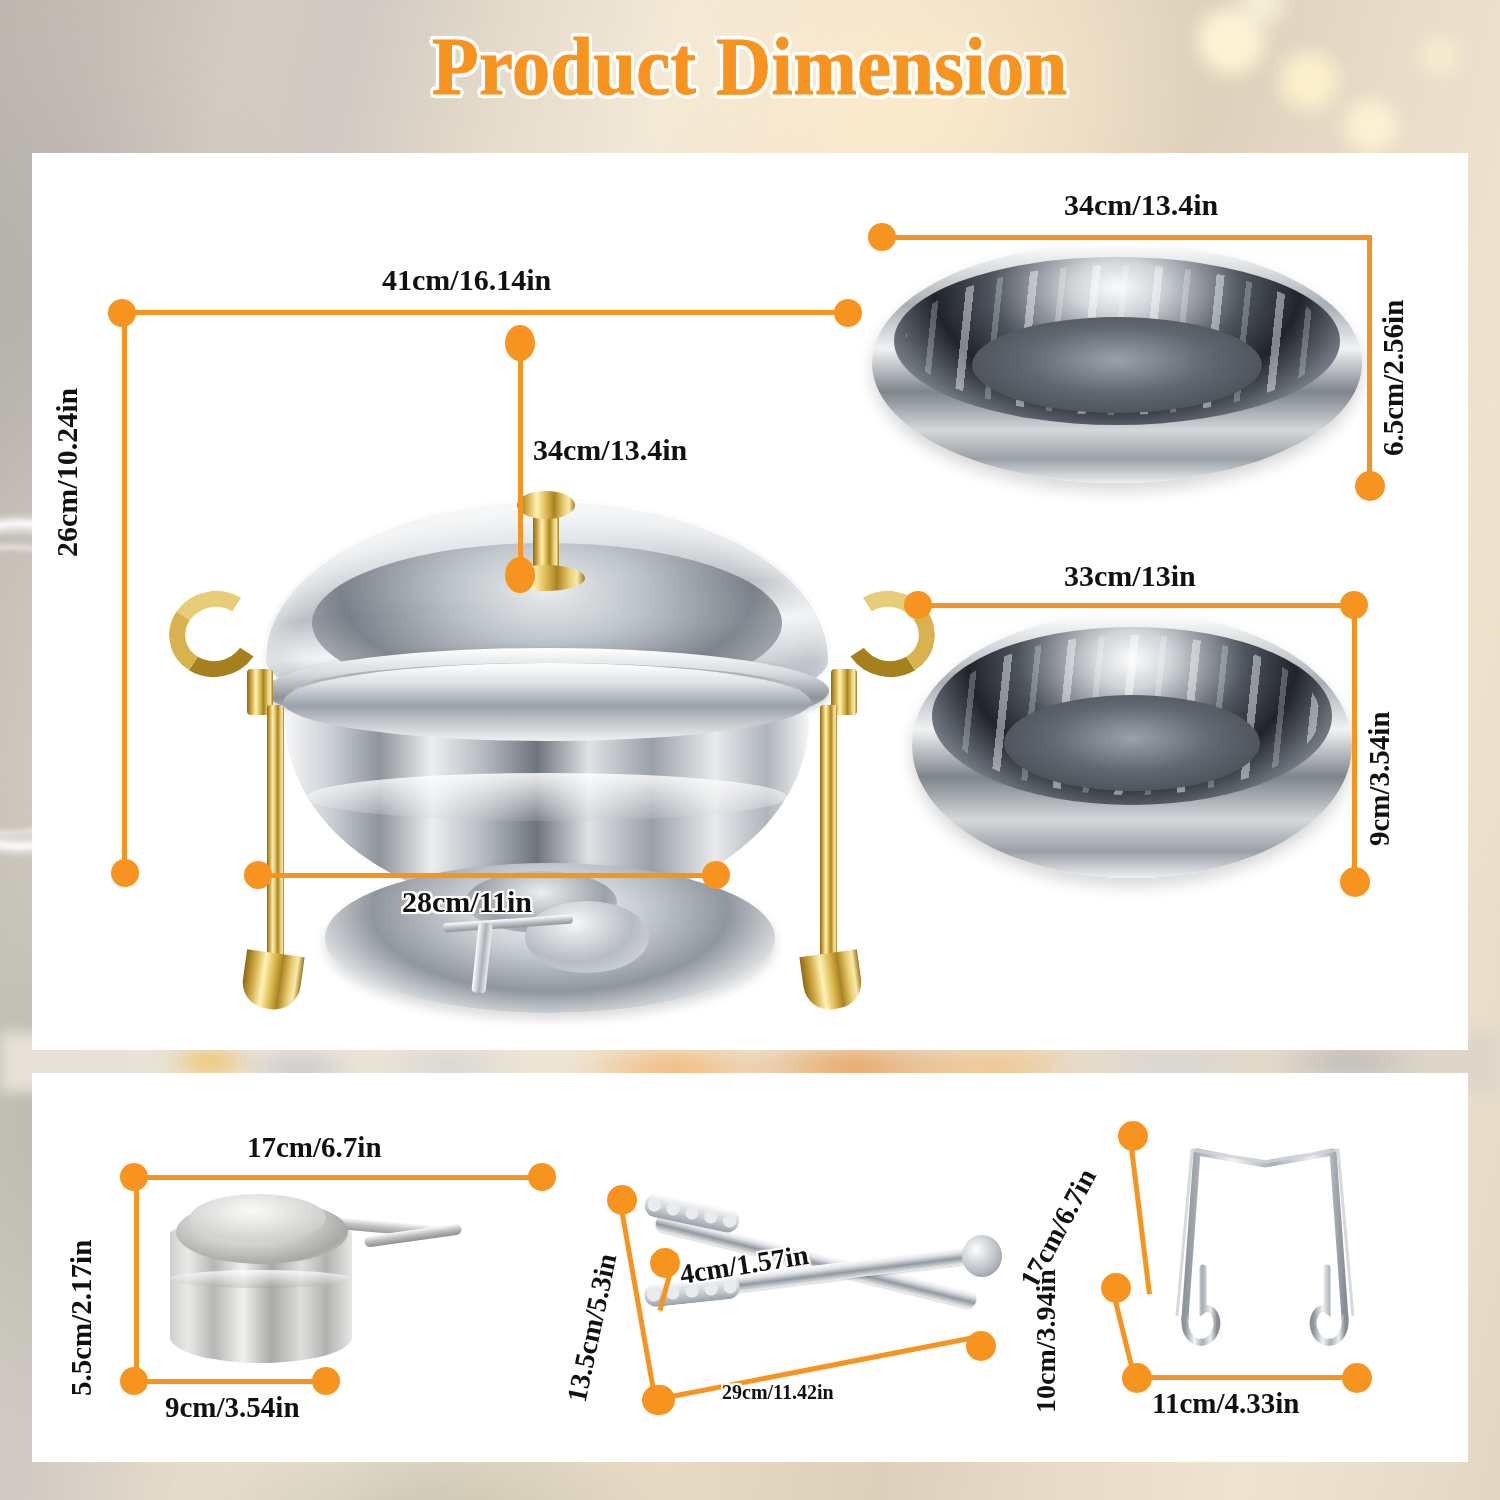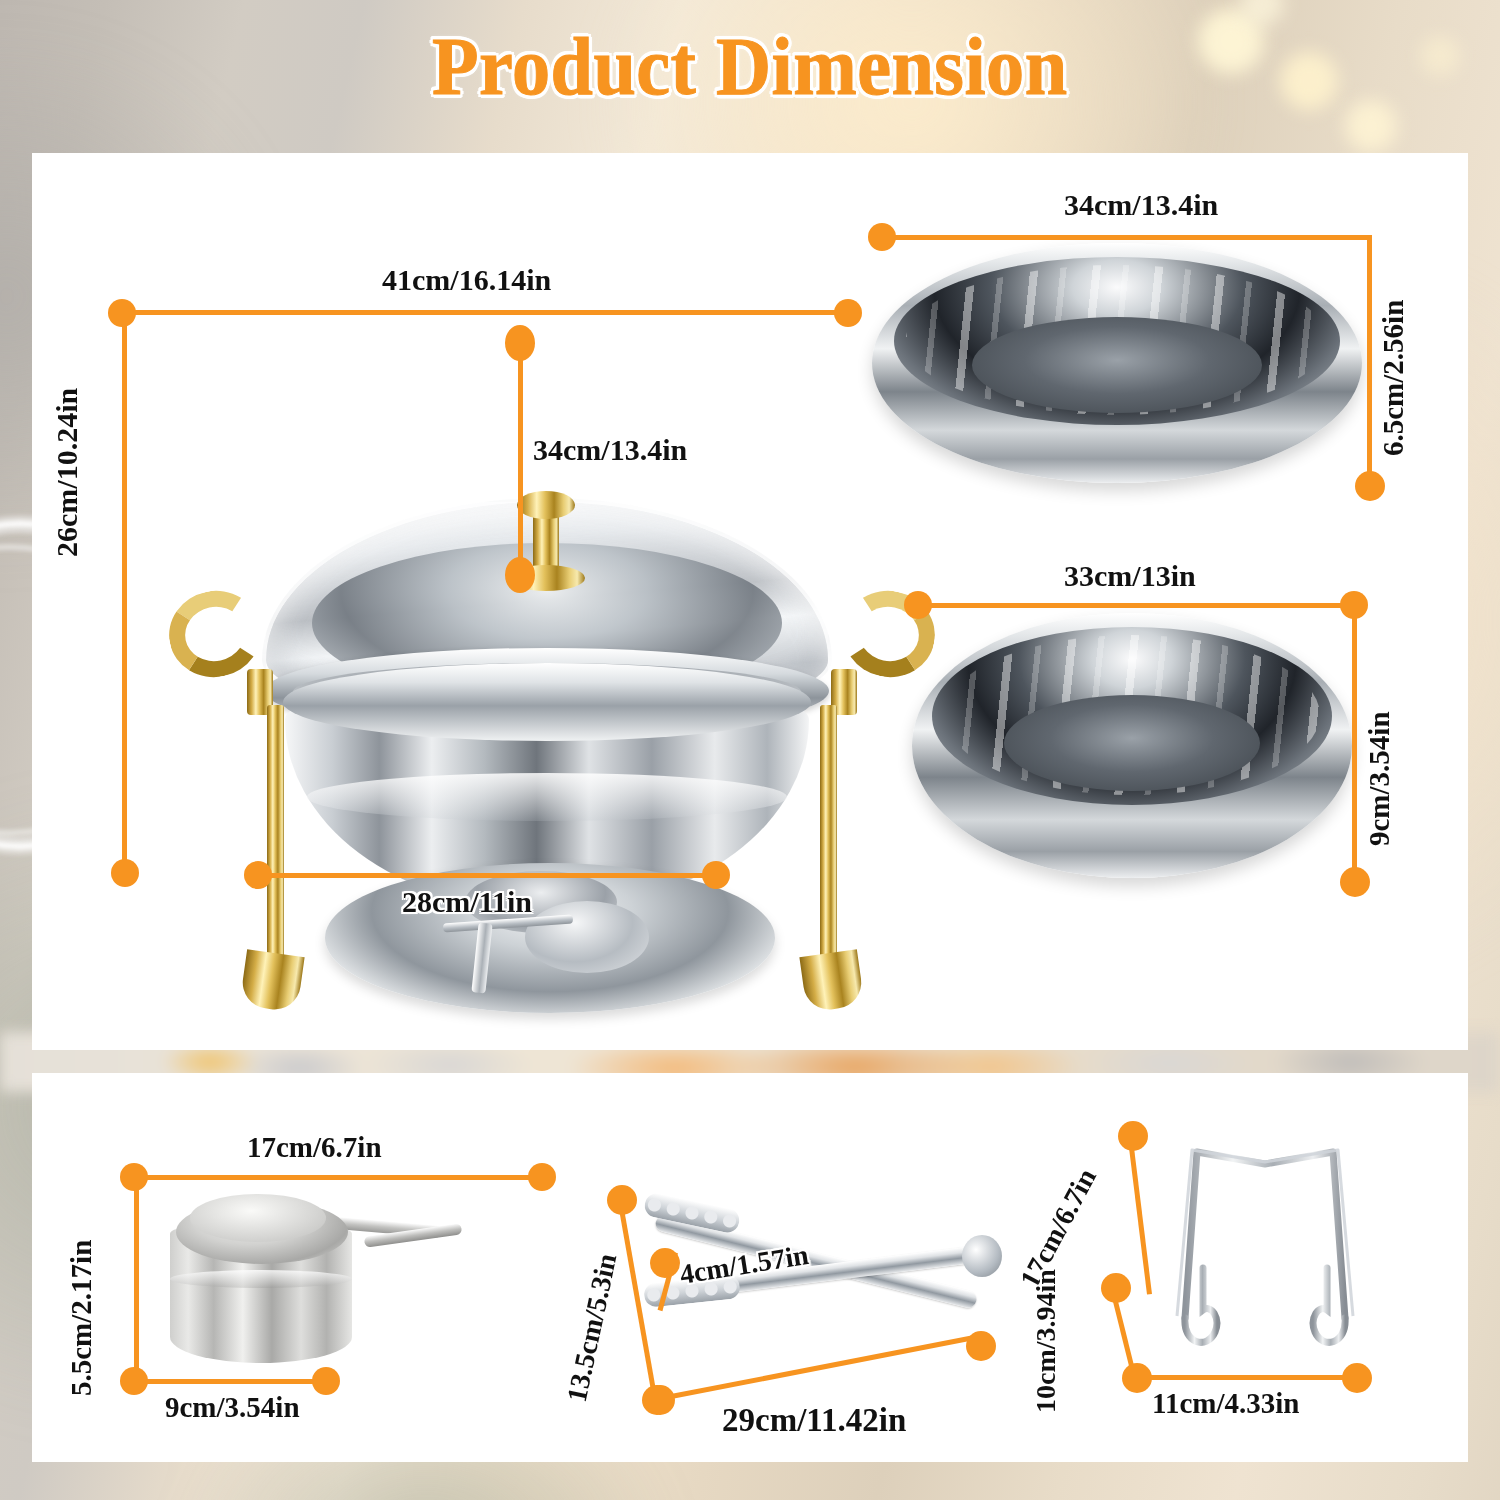--- a/index.html
+++ b/index.html
@@ -455,21 +455,21 @@
   <div class="dot" style="left:610px; top:312px; width:30px; height:30px;"></div>
   <div class="dim-label" style="left:560px; top:300px; font-size:28px; transform:rotate(-78deg); transform-origin:left bottom;">13.5cm/5.3in</div>
 
   <div class="dim-line diag" style="left:628px; top:235px; width:60px; height:5px; transform:rotate(-75deg);"></div>
   <div class="dot" style="left:618px; top:175px; width:30px; height:30px;"></div>
   <div class="dot" style="left:613px; top:312px; width:30px; height:30px;"></div>
   <div class="dim-label" style="left:648px; top:186px; font-size:28px; transform:rotate(-9deg); transform-origin:left center;">4cm/1.57in</div>
 
   <div class="dim-line diag" style="left:634px; top:322px; width:318px; height:5px; transform:rotate(-11deg);"></div>
   <div class="dot" style="left:934px; top:258px; width:30px; height:30px;"></div>
-  <div class="dim-label" style="left:690px; top:329px; font-size:33px;font-family:Liberation Serif, serif;">29cm/11.42in</div>
+  <div class="dim-label" style="left:690px; top:308px; font-size:20px;font-family:Liberation Serif, serif;">29cm/11.42in</div>
 
   <div class="dim-line diag" style="left:1098px; top:60px; width:160px; height:5px; transform:rotate(83deg);"></div>
   <div class="dot" style="left:1086px; top:48px; width:30px; height:30px;"></div>
   <div class="dot" style="left:1069px; top:200px; width:30px; height:30px;"></div>
   <div class="dim-label" style="left:1010px; top:188px; font-size:28px; transform:rotate(-62deg); transform-origin:left bottom;">17cm/6.7in</div>
 
   <div class="dim-line diag" style="left:1080px; top:212px; width:96px; height:5px; transform:rotate(76deg);"></div>
   <div class="dot" style="left:1090px; top:290px; width:30px; height:30px;"></div>
   <div class="dim-label rot90" style="left:1030px; top:308px; font-size:28px;">10cm/3.94in</div>
 

